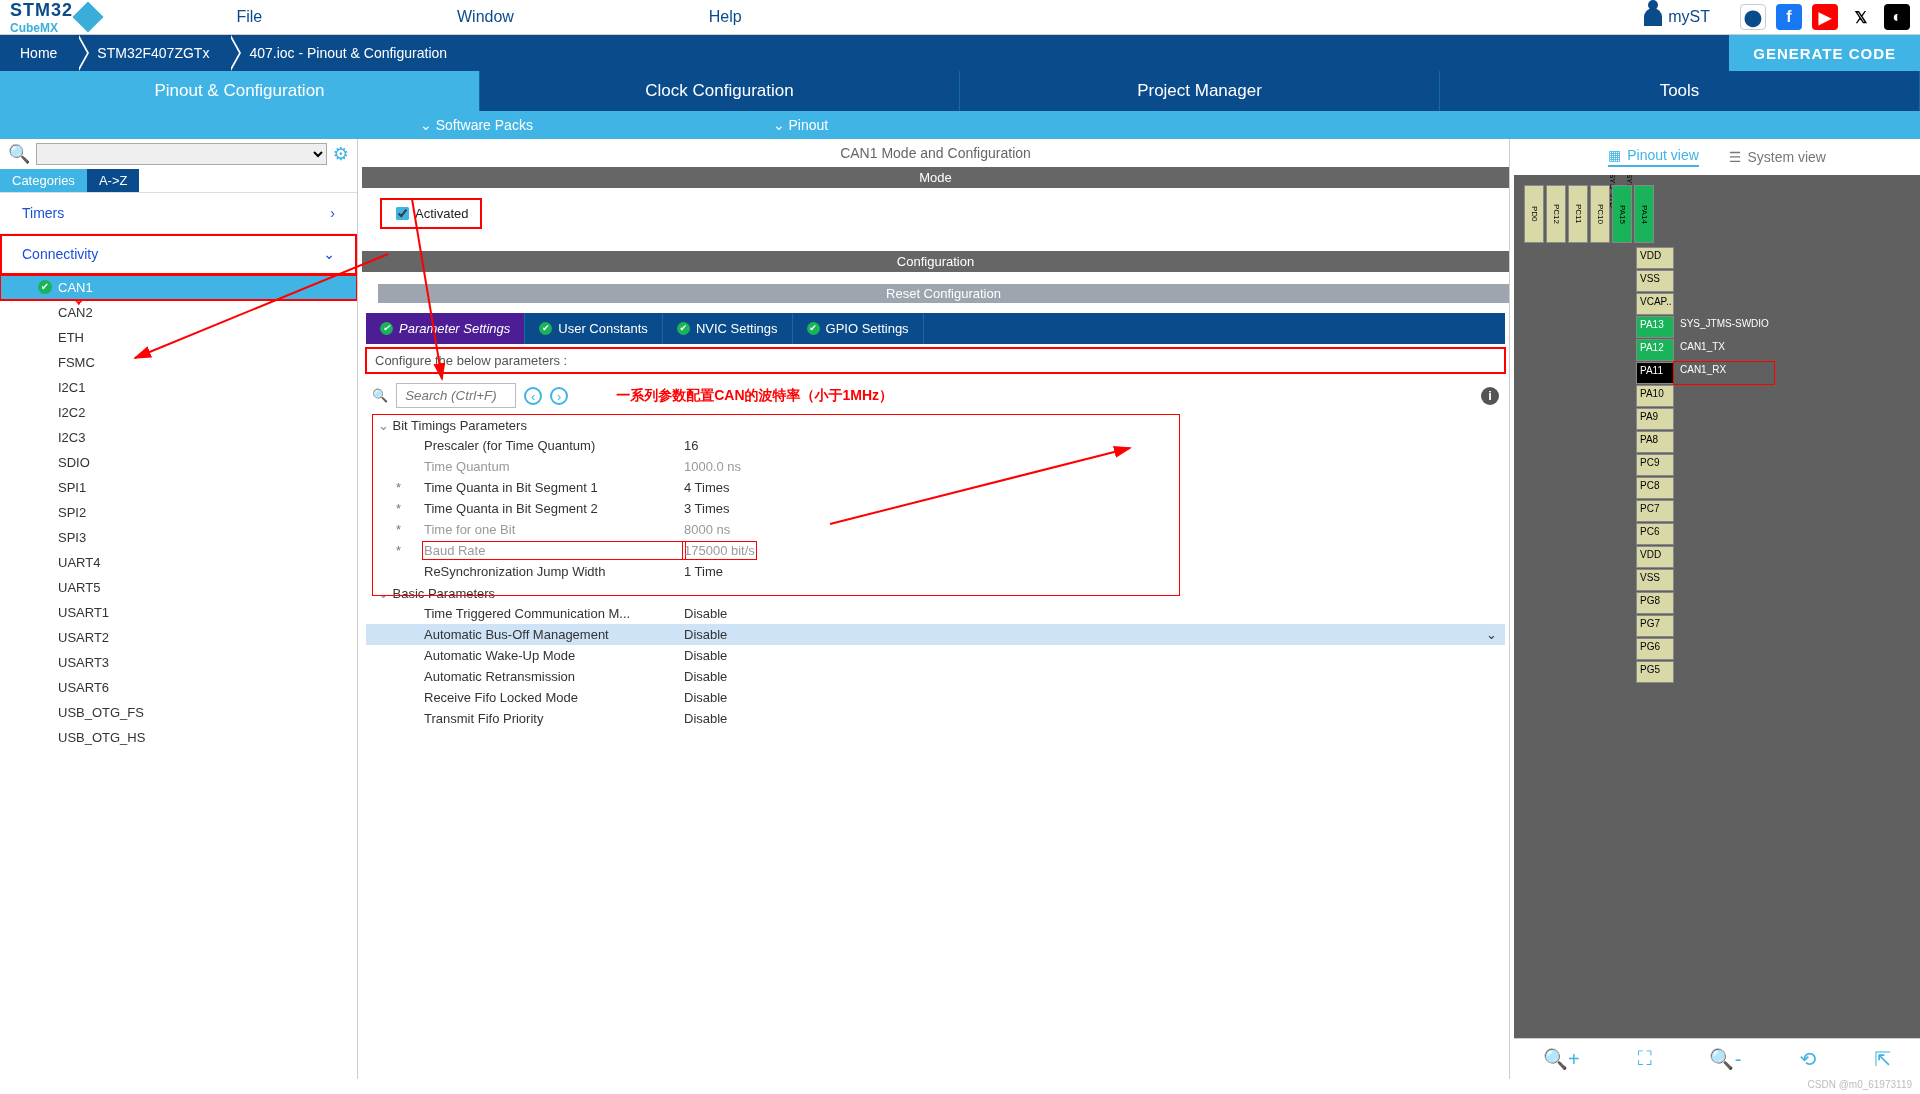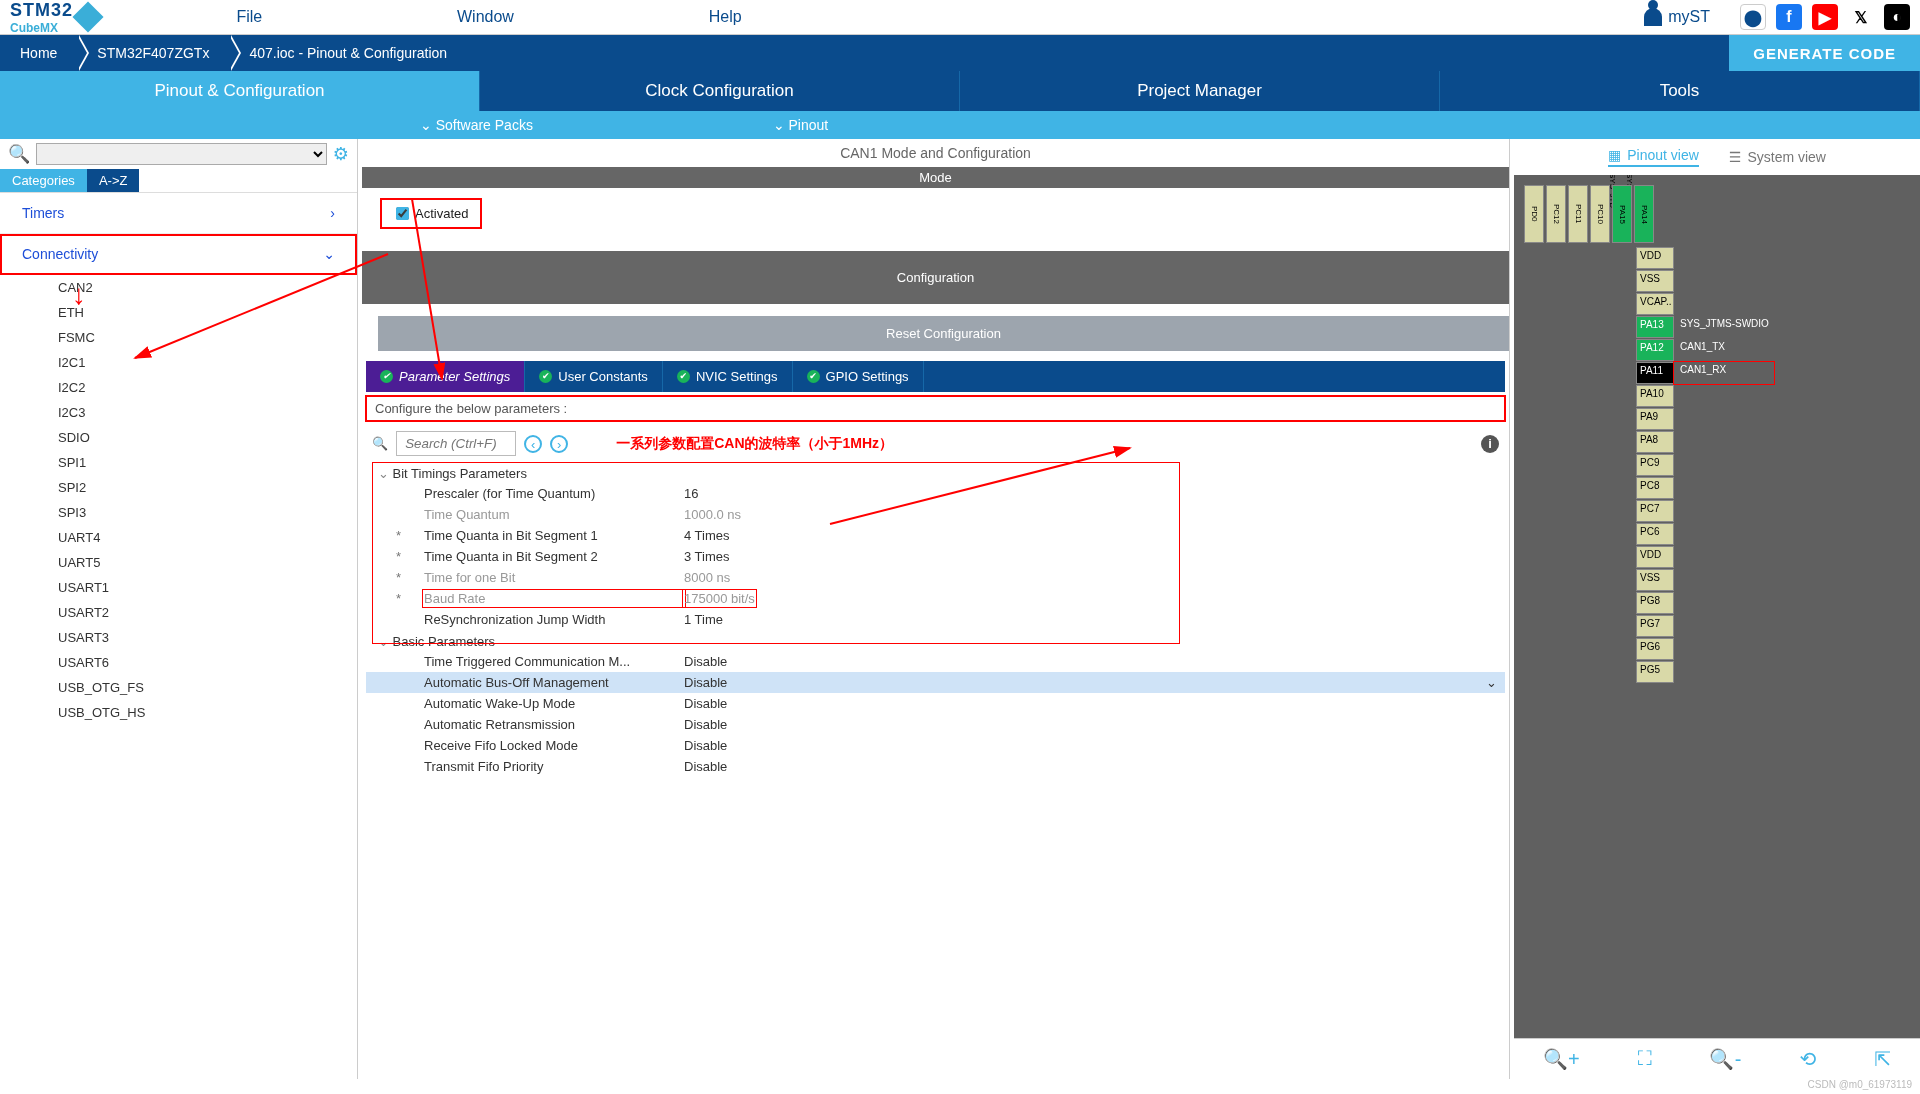--- a/index.html
+++ b/index.html
@@ -42,22 +42,22 @@
   .group-header.hl { outline:2px solid red; outline-offset:-2px; }
   .cat-item { padding:5px 12px 5px 58px; font-size:13px; color:#333; cursor:pointer; }
   .cat-item.sel { background:#40b4e5; color:#fff; position:relative; outline:2px solid red; outline-offset:-1px;}
   .cat-item.sel::before { content:"✔"; position:absolute; left:38px; background:#19b35a;color:#fff;border-radius:50%;width:14px;height:14px;line-height:14px;text-align:center;font-size:10px;}
   .center-panel { flex:1; display:flex; flex-direction:column; border-right:1px solid #ccc; margin:0 4px; position:relative;}
   .center-title { text-align:center; padding:6px; color:#666; font-size:14px; background:#fff; }
   .mode-bar { background:#666; color:#fff; text-align:center; padding:3px; font-size:13px;}
   .mode-body { padding:12px 20px; outline:2px solid red; outline-offset:-6px; margin:6px 14px 0 14px; width:110px;}
   .mode-body label { display:flex; align-items:center; gap:6px; color:#222;}
   .mode-body input { accent-color:#40b4e5; }
-  .conf-bar { background:#666; color:#fff; text-align:center; padding:19px; font-size:13px; margin-top:18px;}
-  .reset-btn { background:#9da5ae; color:#fff; border:none; padding:10px 16px; margin:12px 0 10px 16px; font-size:13px;}
+  .conf-bar { background:#666; color:#fff; text-align:center; padding:3px; font-size:13px; margin-top:18px;}
+  .reset-btn { background:#9da5ae; color:#fff; border:none; padding:2px 16px; margin:12px 0 10px 16px; font-size:13px;}
   .param-tabs { display:flex; background:#0a4b8c; margin:0 4px;}
   .ptab { padding:8px 14px; color:#fff; font-size:13px; display:flex; gap:6px; align-items:center; cursor:pointer; border-right:1px solid #1668a8;}
   .ptab.active { background:#4c1d95;font-style:italic; }
   .ptab::before { content:"✔"; background:#19b35a;color:#fff;border-radius:50%;width:13px;height:13px;line-height:13px;text-align:center;font-size:9px;}
   .conf-hint { border:1px solid #888; margin:4px; padding:4px 8px; color:#555; outline:2px solid red; outline-offset:-1px;}
   .search2 { display:flex; align-items:center; gap:8px; padding:6px 10px;}
   .search2 input { border:1px solid #bbb; padding:4px 8px; font-style:italic; width:120px; color:#888;}
   .round-i{ border-radius:50%;border:2px solid #40b4e5;color:#40b4e5;width:18px;height:18px;line-height:15px;text-align:center;font-size:13px;}
   .anno { color:red; font-weight:bold; margin-left:40px; font-size:14px;}
   .info-i { background:#555;color:#fff;border-radius:50%;width:18px;height:18px;line-height:18px;text-align:center;margin-left:auto;font-weight:bold;}
@@ -157,20 +157,21 @@
       <div class="group-header">
         <span>Timers</span>
         <span>›</span>
       </div>
       <div class="group-header hl">
         <span>Connectivity</span>
         <span>⌄</span>
       </div>
       <span class="red-arrow-down" style="left:72px;top:86px;">↓</span>
       <div id="conn-list">
+          <div class="cat-item sel">CAN1</div>
           <div class="cat-item">CAN2</div>
           <div class="cat-item">ETH</div>
           <div class="cat-item">FSMC</div>
           <div class="cat-item">I2C1</div>
           <div class="cat-item">I2C2</div>
           <div class="cat-item">I2C3</div>
           <div class="cat-item">SDIO</div>
           <div class="cat-item">SPI1</div>
           <div class="cat-item">SPI2</div>
           <div class="cat-item">SPI3</div>

